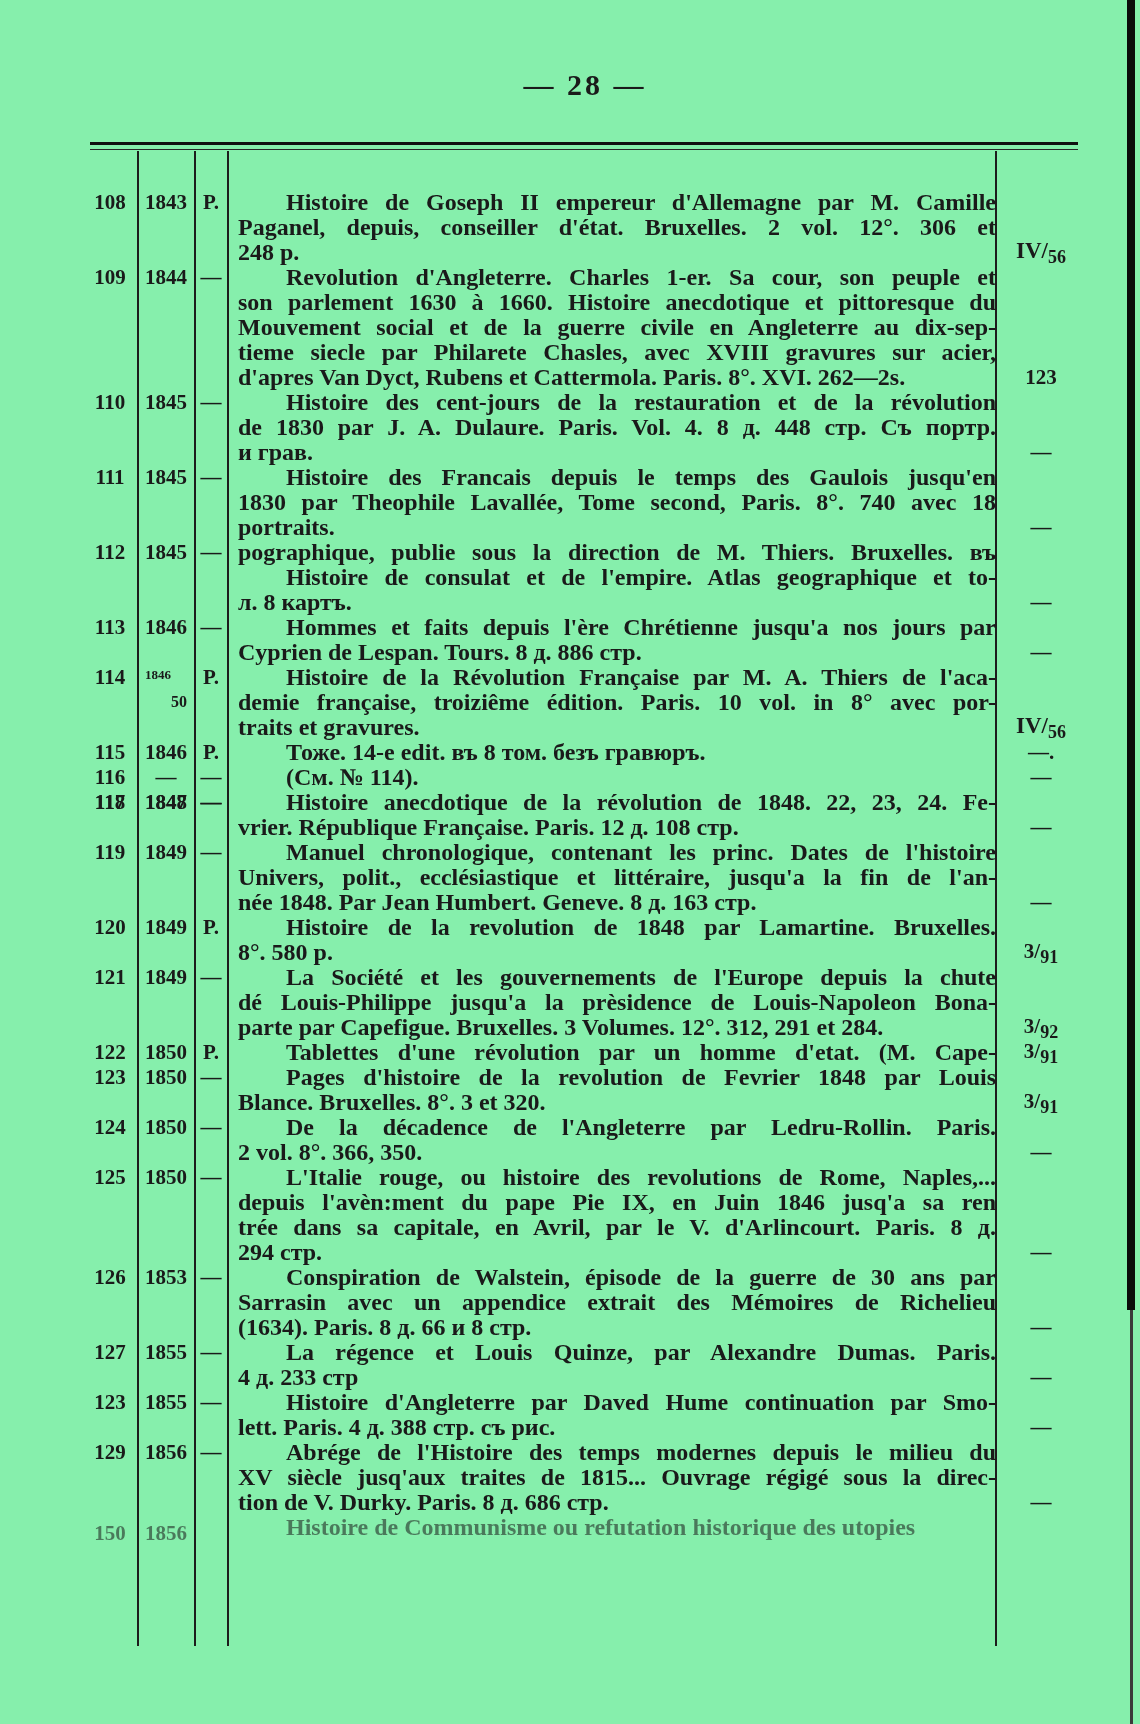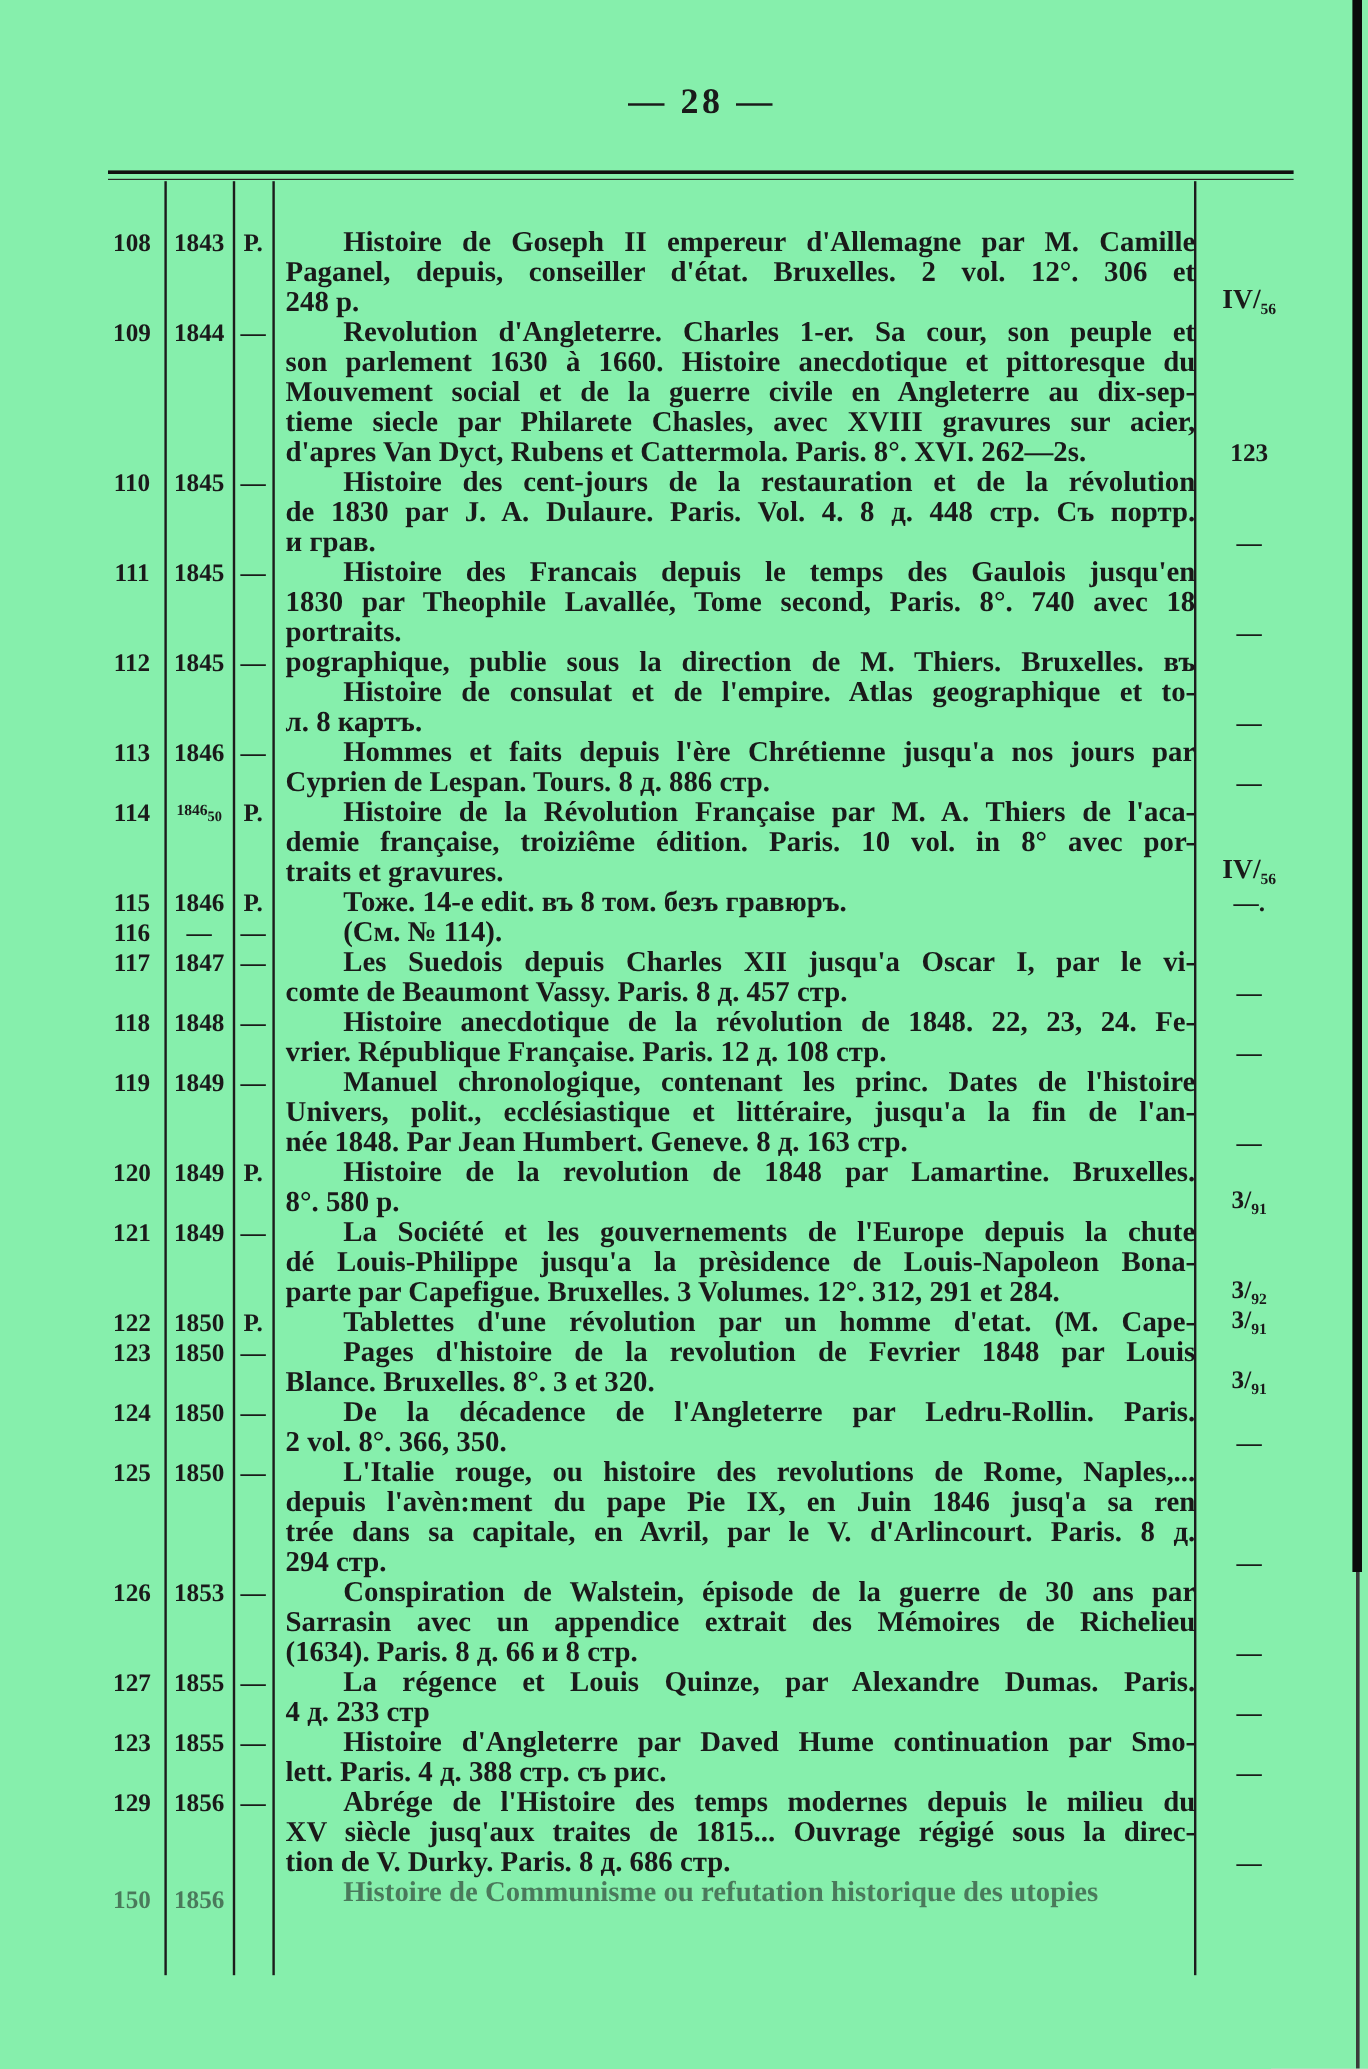--- a/index.html
+++ b/index.html
@@ -25,23 +25,23 @@
   .no   { position:absolute; left:86px;  top:0; width:48px; text-align:center; font-size:21px; line-height:25px; }
   .yr   { position:absolute; left:139px; top:0; width:54px; text-align:center; font-size:21px; line-height:25px; white-space:nowrap; }
   .fl   { position:absolute; left:196px; top:0; width:30px; text-align:center; font-size:21px; line-height:25px; }
   .txt  { margin-left:238px; width:758px; font-size:24px; line-height:25px; }
   .line { height:25px; overflow:hidden; white-space:normal; }
   .line.j   { text-align:justify; text-align-last:justify; }
   .line.ind { text-indent:48px; }
   .mark { position:absolute; left:1000px; bottom:0; width:82px; text-align:center;
           font-size:21px; line-height:25px; white-space:nowrap; }
   .mark .main-big { font-size:23px; }
-  .mk-sub { font-size:13px; position:relative; top:5px; }
+  .mk-sub { font-size:18px; position:relative; top:5px; }
   .yr-sup { font-size:13px; position:relative; top:-5px; letter-spacing:0; }
-  .yr-sub { font-size:12px; position:relative; top:0; }
+  .yr-sub { font-size:16px; position:relative; top:23px; }
   .cut { opacity:.55; filter:blur(.6px); }
   .cut .no, .cut .yr { top:6px; }
 </style>
 </head>
 <body>
 
 <div class="page">
   <div class="page-number">— 28 —</div>
 
   <div class="rule-thick"></div>
@@ -149,24 +149,20 @@
     <span class="fl">—</span>
     <div class="txt">
           <div class="line ind">(См. № 114).</div>
         </div>
     <span class="mark"></span>
   </div>
       <div class="entry">
     <span class="no">117</span>
     <span class="yr">1847</span>
     <span class="fl">—</span>
-    <div class="txt">
-          <div class="line ind j">Les Suedois depuis Charles XII jusqu'a  Oscar  I,  par le vi-</div>
-          <div class="line">comte de Beaumont Vassy. Paris. 8 д. 457 стр.</div>
-        </div>
     <span class="mark"><span>—</span></span>
   </div>
       <div class="entry">
     <span class="no">118</span>
     <span class="yr">1848</span>
     <span class="fl">—</span>
     <div class="txt">
           <div class="line ind j">Histoire anecdotique de la révolution de 1848.  22, 23, 24. Fe-</div>
           <div class="line">vrier. République Française. Paris. 12 д. 108 стр.</div>
         </div>

